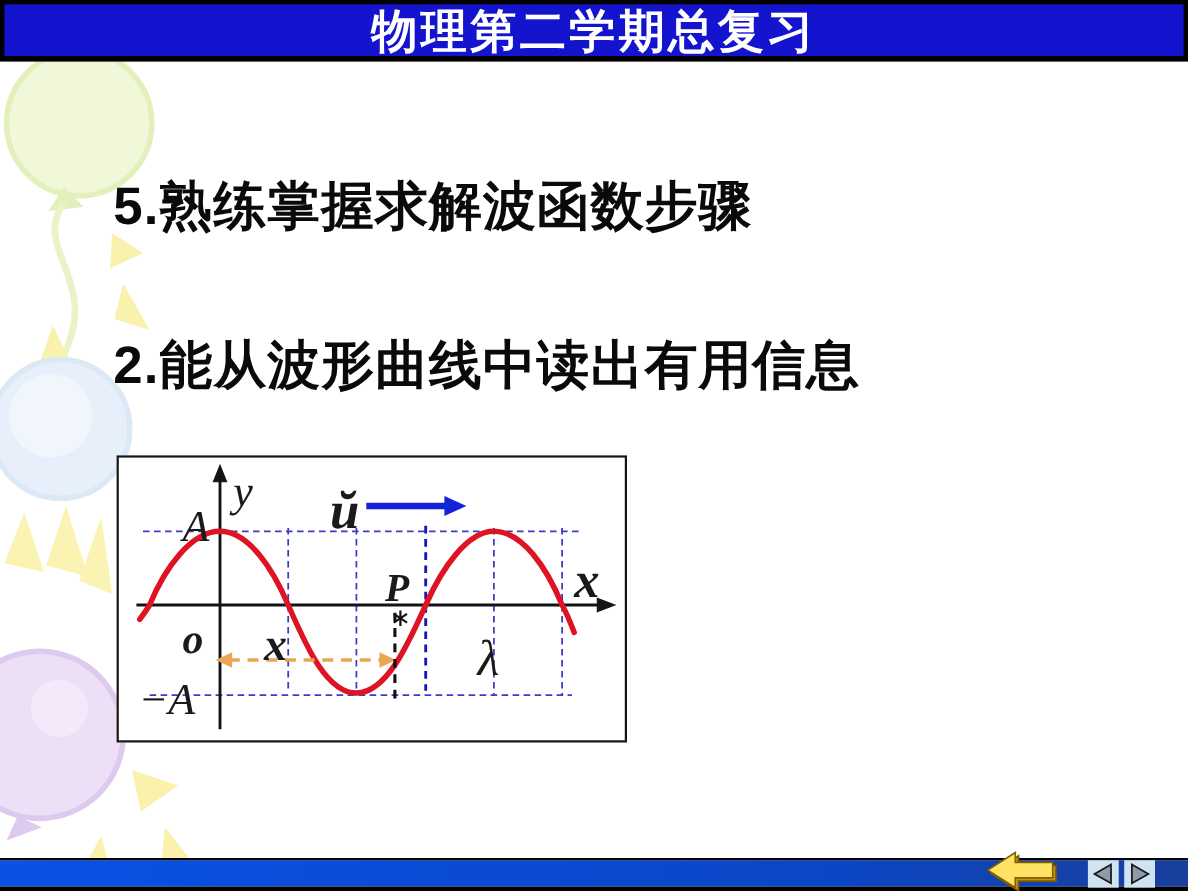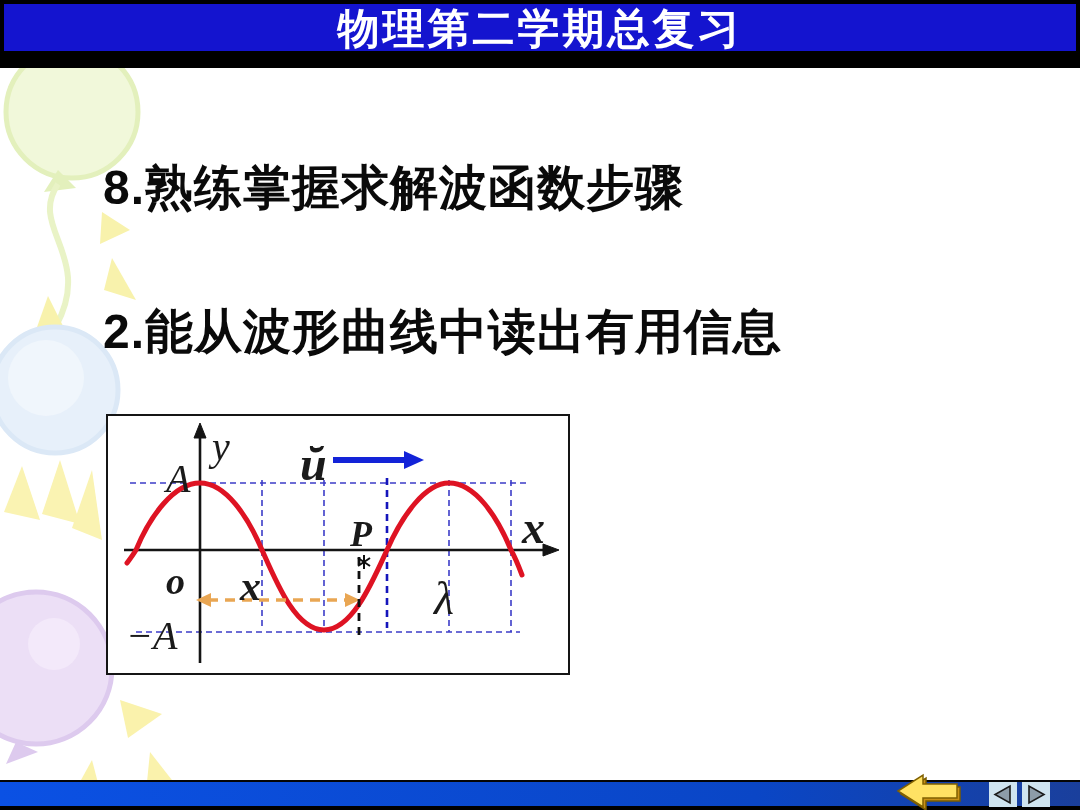--- a/index.html
+++ b/index.html
@@ -4,21 +4,21 @@
 <style>
   html,body{margin:0;padding:0;}
   body{
     width:1080px;height:810px;position:relative;overflow:hidden;
     background:#ffffff;
     font-family:"Liberation Sans", sans-serif;
   }
   
   .bg-decor{position:absolute;left:0;top:0;width:1080px;height:810px;z-index:0;}
   
-  .titlebar{position:absolute;left:0;top:0;width:1080px;height:68px;background:#000;z-index:5;}
+  .titlebar{position:absolute;left:0;top:0;width:1080px;height:56px;background:#000;z-index:5;}
   .titlebar-inner{position:absolute;left:4px;right:4px;top:4px;height:47px;background:#1414cf;}
   .titlebar-text{
     width:100%;height:47px;line-height:49px;text-align:center;
     color:#ffffff;font-size:42px;font-weight:bold;letter-spacing:3px;
   }
   
   .heading{
     position:absolute;left:103px;color:#0a0a0a;
     font-size:48px;font-weight:900;letter-spacing:1px;z-index:2;white-space:nowrap;
   }
@@ -78,21 +78,21 @@
     <polygon points="92,760 104,806 70,800" fill="#faf2ac"></polygon>
   </g>
 </svg>
 
 <div class="titlebar">
   <div class="titlebar-inner">
     <div class="titlebar-text">物理第二学期总复习</div>
   </div>
 </div>
 
-<div class="heading h3">8.熟练掌握求解波函数步骤</div>
+<div class="heading h3">5.熟练掌握求解波函数步骤</div>
 <div class="heading h4">2.能从波形曲线中读出有用信息</div>
 
 <div class="figure-box">
   <svg width="460" height="257" viewBox="0 0 460 257" xmlns="http://www.w3.org/2000/svg">
 
     <g stroke="#3c3cc8" stroke-width="1.6" stroke-dasharray="6 4">
       <line x1="22" y1="67" x2="420" y2="67"></line>
       <line x1="28" y1="216" x2="412" y2="216"></line>
       <line x1="154" y1="64" x2="154" y2="214"></line>
       <line x1="216" y1="64" x2="216" y2="216"></line>

